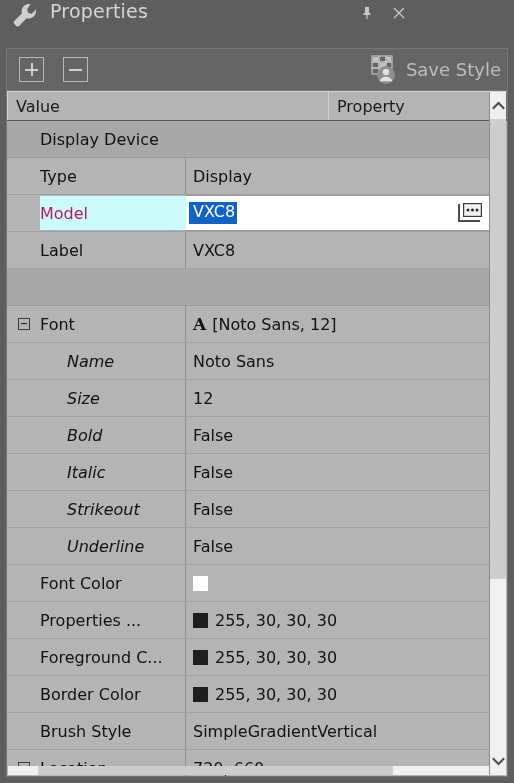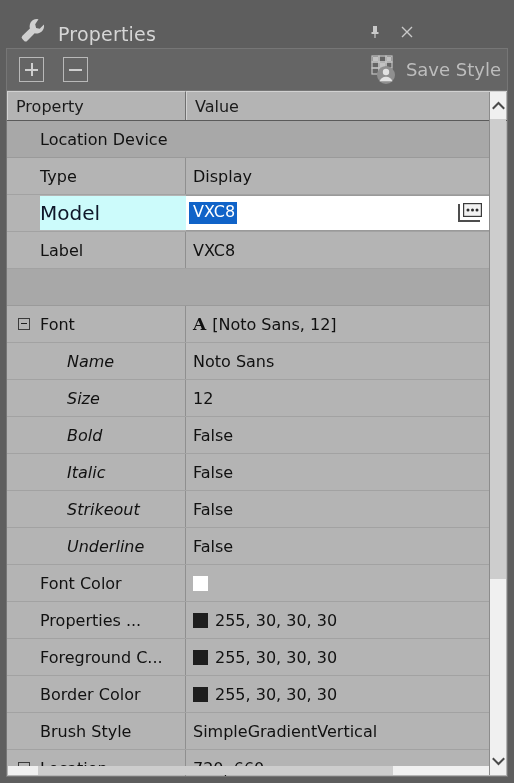--- a/index.html
+++ b/index.html
@@ -21,23 +21,22 @@
     background: #5e5e5e;
     box-sizing: border-box;
   }
 
   
   .titlebar {
     position: absolute;
     left: 0; top: 0;
     width: 418px; height: 45px;
     display: flex;
-    align-items: flex-end;
+    align-items: flex-start;
     background: #5e5e5e;
-    padding-left: 8px;
   }
   .wrench-icon {
     width: 30px; height: 30px;
     margin-left: 10px;
     flex: 0 0 auto;
     display: block;
   }
   .title-text {
     margin-left: 10px;
     color: #d6d6d6;
@@ -208,21 +207,21 @@
     border-right: none;
   }
   .hl-box {
     position: absolute;
     left: 33px; top: 1px; right: 0; bottom: 1px;
     background: #ccfbfb;
     display: flex;
     align-items: center;
     padding-left: 0;
   }
-  .hl-box span { font-size: 20px; color: #0f172a; }
+  .hl-box span { font-size: 16px; color: #be185d; }
   .edit-cell {
     position: relative;
     background: #ffffff;
     padding-left: 0;
     border-top: 1px solid #9a9a9a;
     border-bottom: 1px solid #9a9a9a;
   }
   .sel-text {
     background: #1063c8;
     color: #ffffff;
@@ -344,28 +343,28 @@
           <path d="M9.6 27.2a6.8 6.8 0 0 1 12.8 0z" fill="#e2e2e2"></path>
         </svg>
       </span>
       <span class="save-style-label">Save Style</span>
     </div>
   </div>
 
   <div class="grid-wrap">
 
     <div class="grid-header">
+      <div class="gh-cell gh-val">Value</div>
       <div class="gh-cell gh-prop">Property</div>
-      <div class="gh-cell gh-val">Value</div>
     </div>
 
     <div class="rows">
 
       <div class="row group">
-        <div class="cell-prop p-ind1">Location Device</div>
+        <div class="cell-prop p-ind1">Display Device</div>
         <div class="cell-val"></div>
       </div>
 
       <div class="row">
         <div class="cell-prop p-ind1">Type</div>
         <div class="cell-val">Display</div>
       </div>
 
       <div class="row editing">
         <div class="cell-prop highlight">

